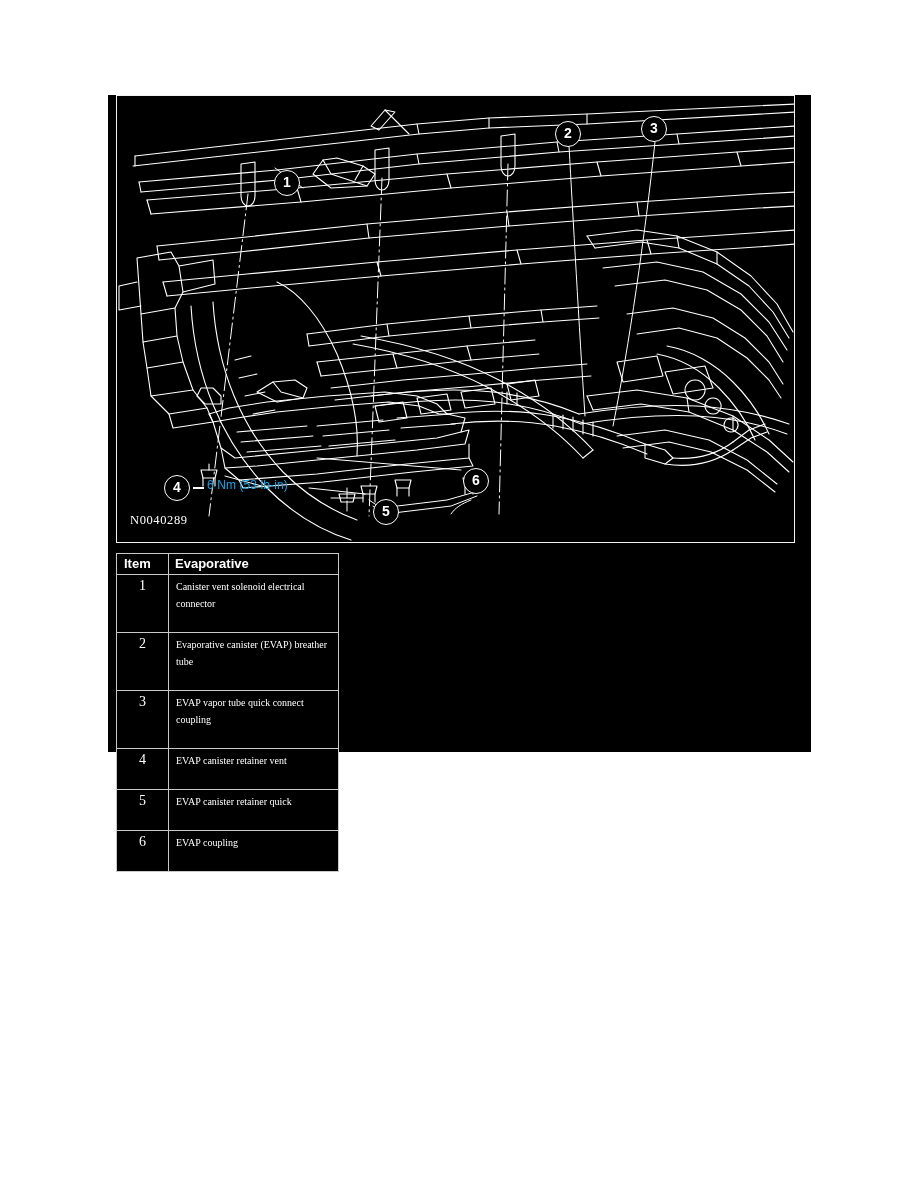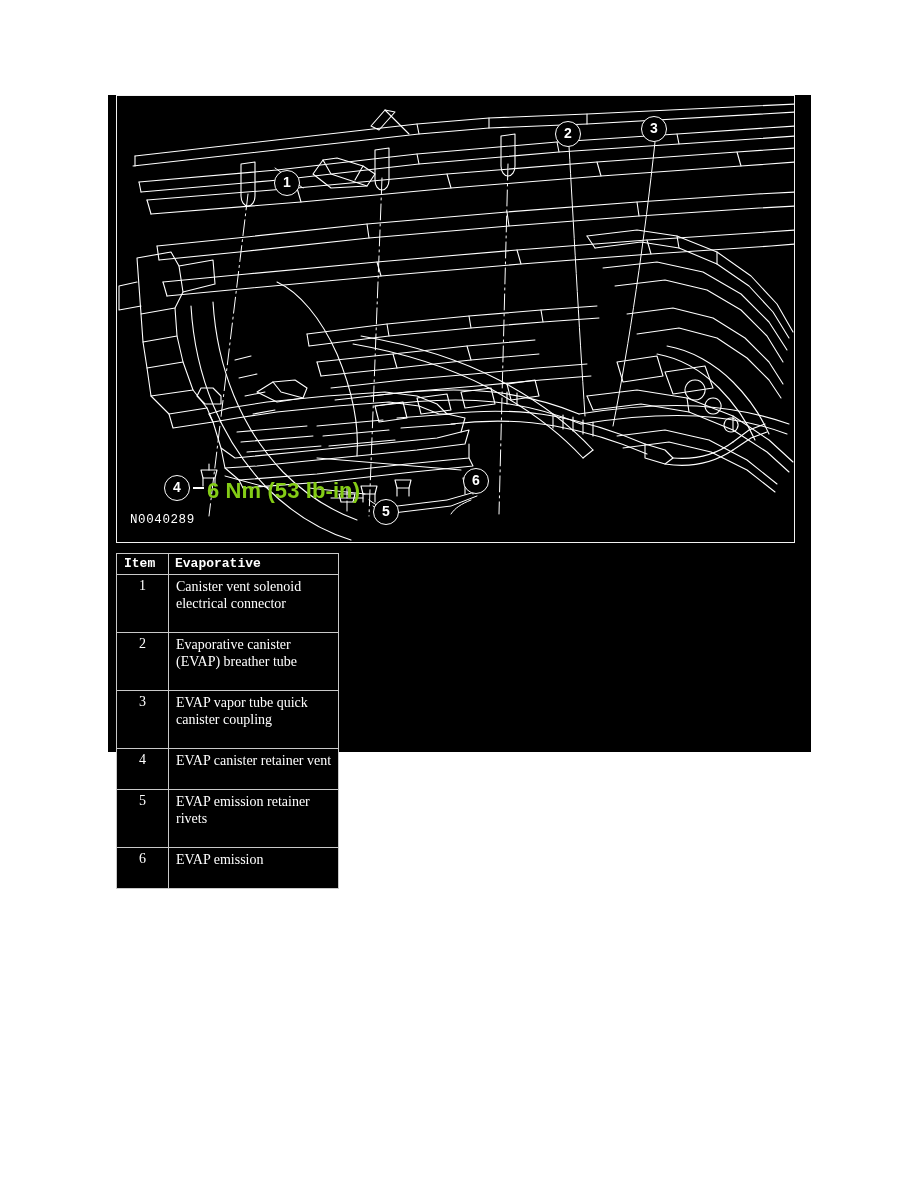--- a/index.html
+++ b/index.html
@@ -72,39 +72,39 @@
     font-size: 14px;
     font-weight: 700;
     line-height: 23px;
     text-align: center;
     box-sizing: border-box;
   }
 
   
   #torque-note {
     position: absolute;
-    color: #84cc16;
+    color: #0ea5e9;
     font-family: "Liberation Sans", sans-serif;
-    font-size: 22px;
-    font-weight: 700;
+    font-size: 12px;
+    font-weight: 400;
     white-space: nowrap;
     letter-spacing: 0.1px;
   }
   #torque-dash {
     position: absolute;
     background: #ffffff;
     height: 1.6px;
     width: 11px;
   }
 
   
   #figure-id {
     position: absolute;
     color: #ffffff;
-    font-family: Liberation Mono, monospace;
+    font-family: Liberation Serif, serif;
     font-size: 12.5px;
     font-weight: 400;
     letter-spacing: 0.6px;
     white-space: nowrap;
   }
 
   
   #item-table {
     position: absolute;
     left: 8px;            
@@ -115,37 +115,37 @@
     table-layout: fixed;
   }
   #item-table th,
   #item-table td {
     border: 1px solid #c9c9c9;
     color: #ffffff;
     vertical-align: top;
     padding: 1px 0 2px 0;
   }
   #item-table th {
-    font-family: Liberation Mono, monospace;
+    font-family: Liberation Sans, sans-serif;
     font-size: 13px;
     font-weight: 700;
     text-align: left;
     padding: 2px 0 3px 6px;
   }
   #item-table th.col-item  { width: 44px; padding-left: 7px; }
   #item-table td.cell-item {
     width: 44px;
     text-align: center;
     font-family: "Liberation Serif", serif;
     font-size: 14px;
     padding-top: 3px;
   }
   #item-table td.cell-desc {
     font-family: "Liberation Serif", serif;
-    font-size: 14px;
+    font-size: 10px;
     line-height: 17px;
     padding: 3px 4px 20px 7px;
   }
 </style>
 </head>
 <body>
 
 <div id="page-panel">
 
   <div id="figure-frame">
@@ -344,30 +344,30 @@
       <tr>
         <td class="cell-item">1</td>
         <td class="cell-desc">Canister vent solenoid electrical connector</td>
       </tr>
       <tr>
         <td class="cell-item">2</td>
         <td class="cell-desc">Evaporative canister (EVAP) breather tube</td>
       </tr>
       <tr>
         <td class="cell-item">3</td>
-        <td class="cell-desc">EVAP vapor tube quick canister coupling</td>
+        <td class="cell-desc">EVAP vapor tube quick connect coupling</td>
       </tr>
       <tr>
         <td class="cell-item">4</td>
         <td class="cell-desc">EVAP canister retainer vent</td>
       </tr>
       <tr>
         <td class="cell-item">5</td>
-        <td class="cell-desc">EVAP emission retainer rivets</td>
+        <td class="cell-desc">EVAP canister retainer quick</td>
       </tr>
       <tr>
         <td class="cell-item">6</td>
-        <td class="cell-desc">EVAP emission</td>
+        <td class="cell-desc">EVAP coupling</td>
       </tr>
     </tbody>
   </table>
 
 </div>
 
 </body></html>

